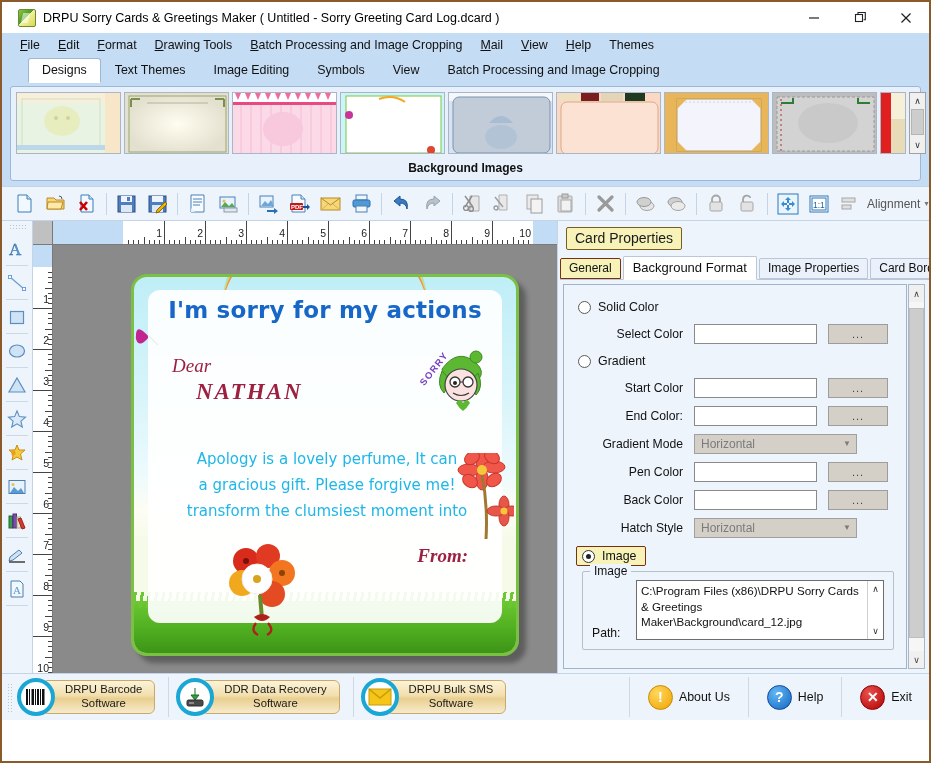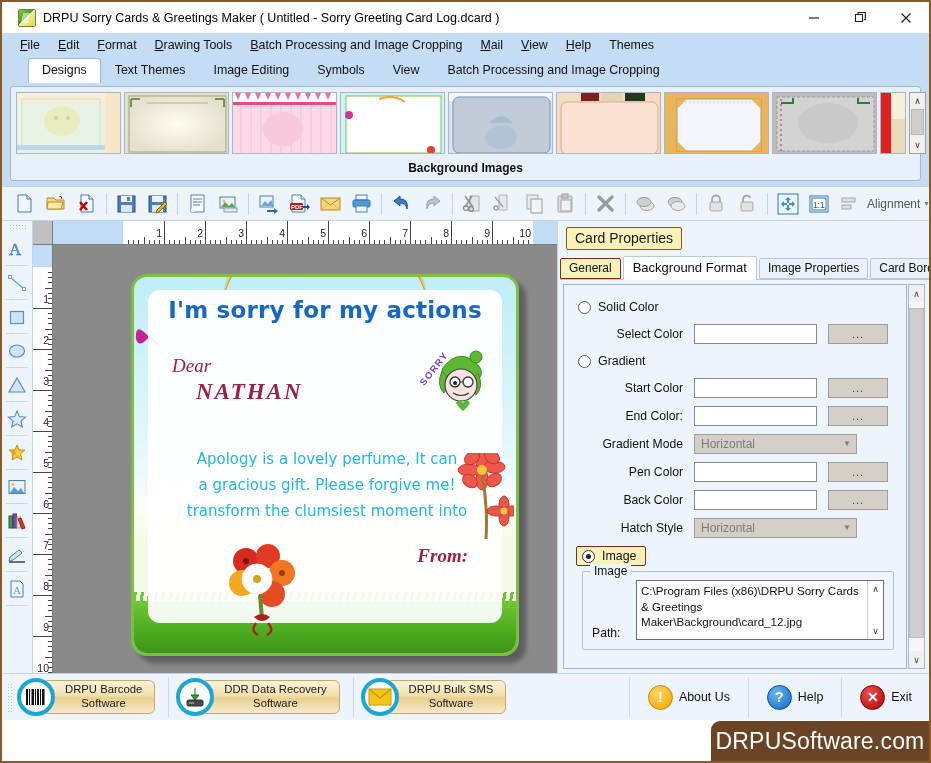--- a/index.html
+++ b/index.html
@@ -1248,17 +1248,14 @@
       <div class="bsep"></div>
       <div class="baction">
         <div class="circ exit">✕</div>
         <span>Exit</span>
       </div>
     </div>
   </div>
 
   <div class="whitestrip"></div>
 
-  <div class="brand">
-    <span>DRPUSoftware.com</span>
-  </div>
 
 </div>
 
 </body></html>

